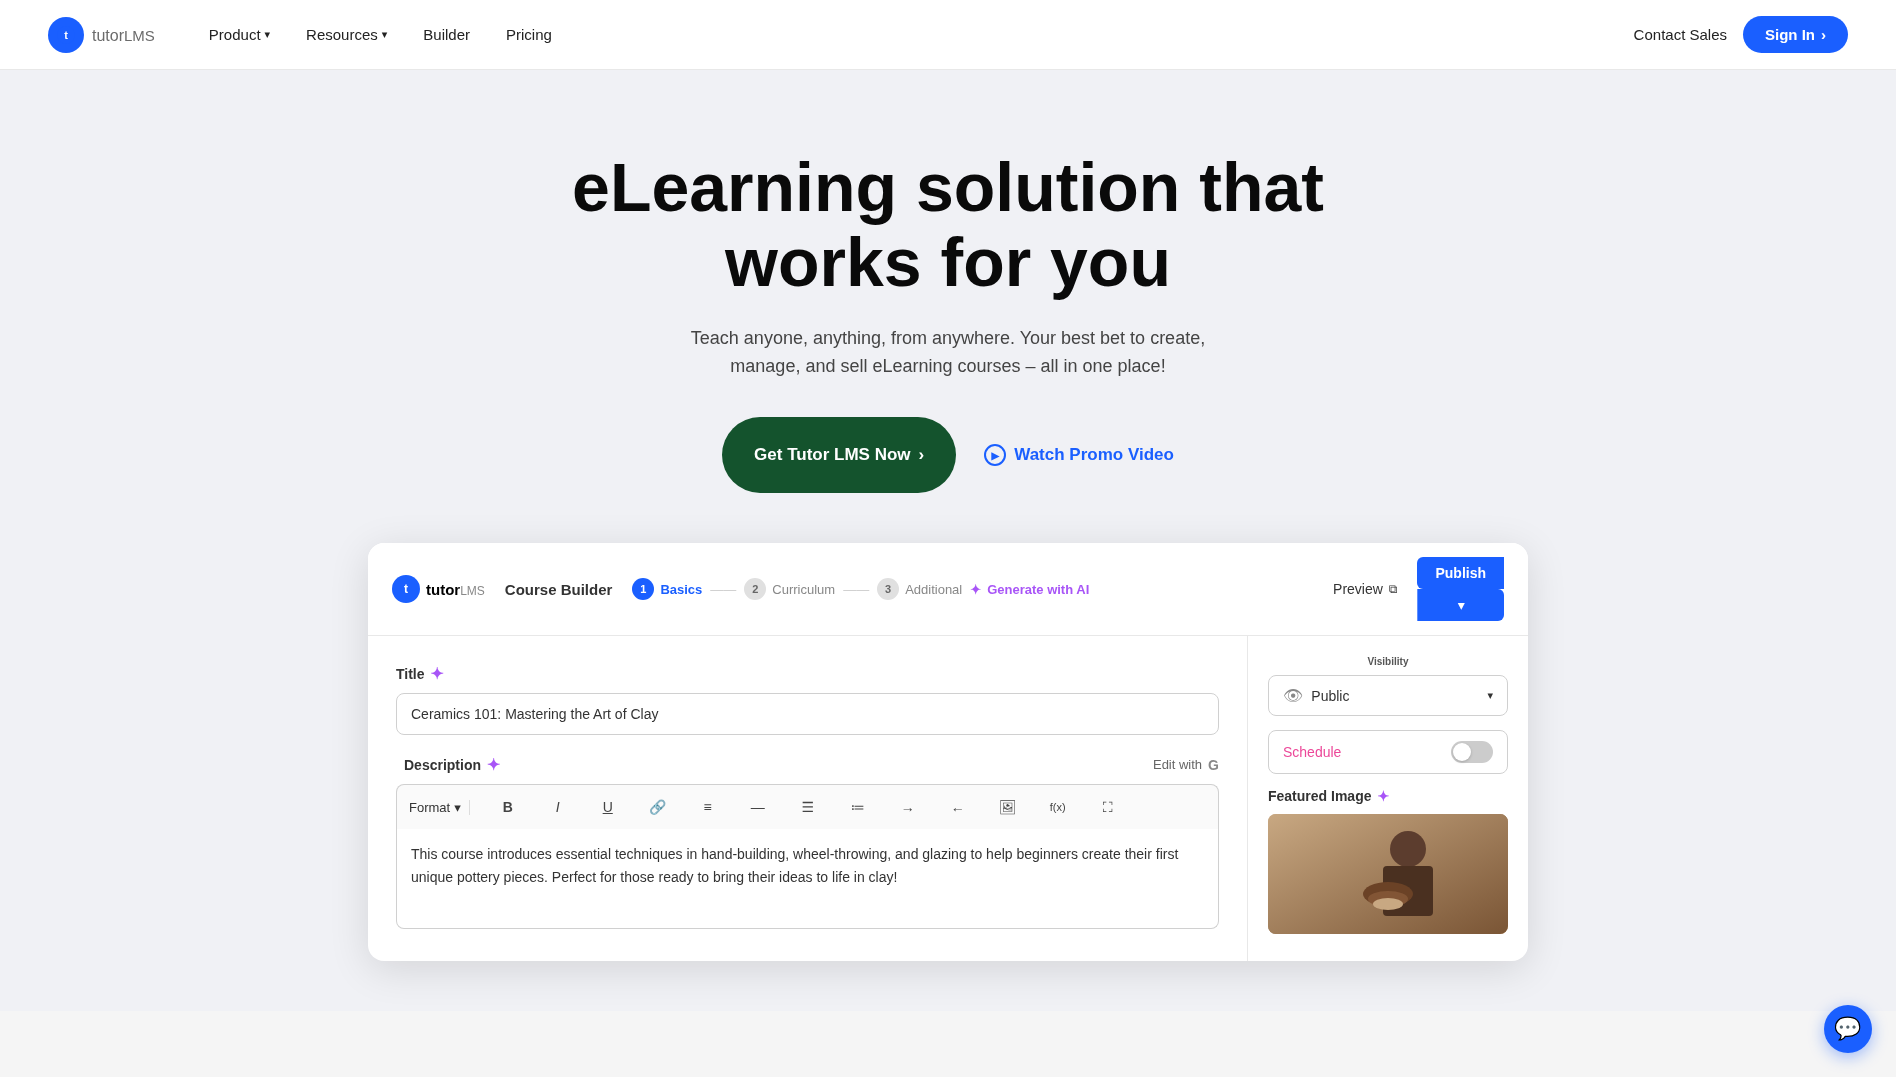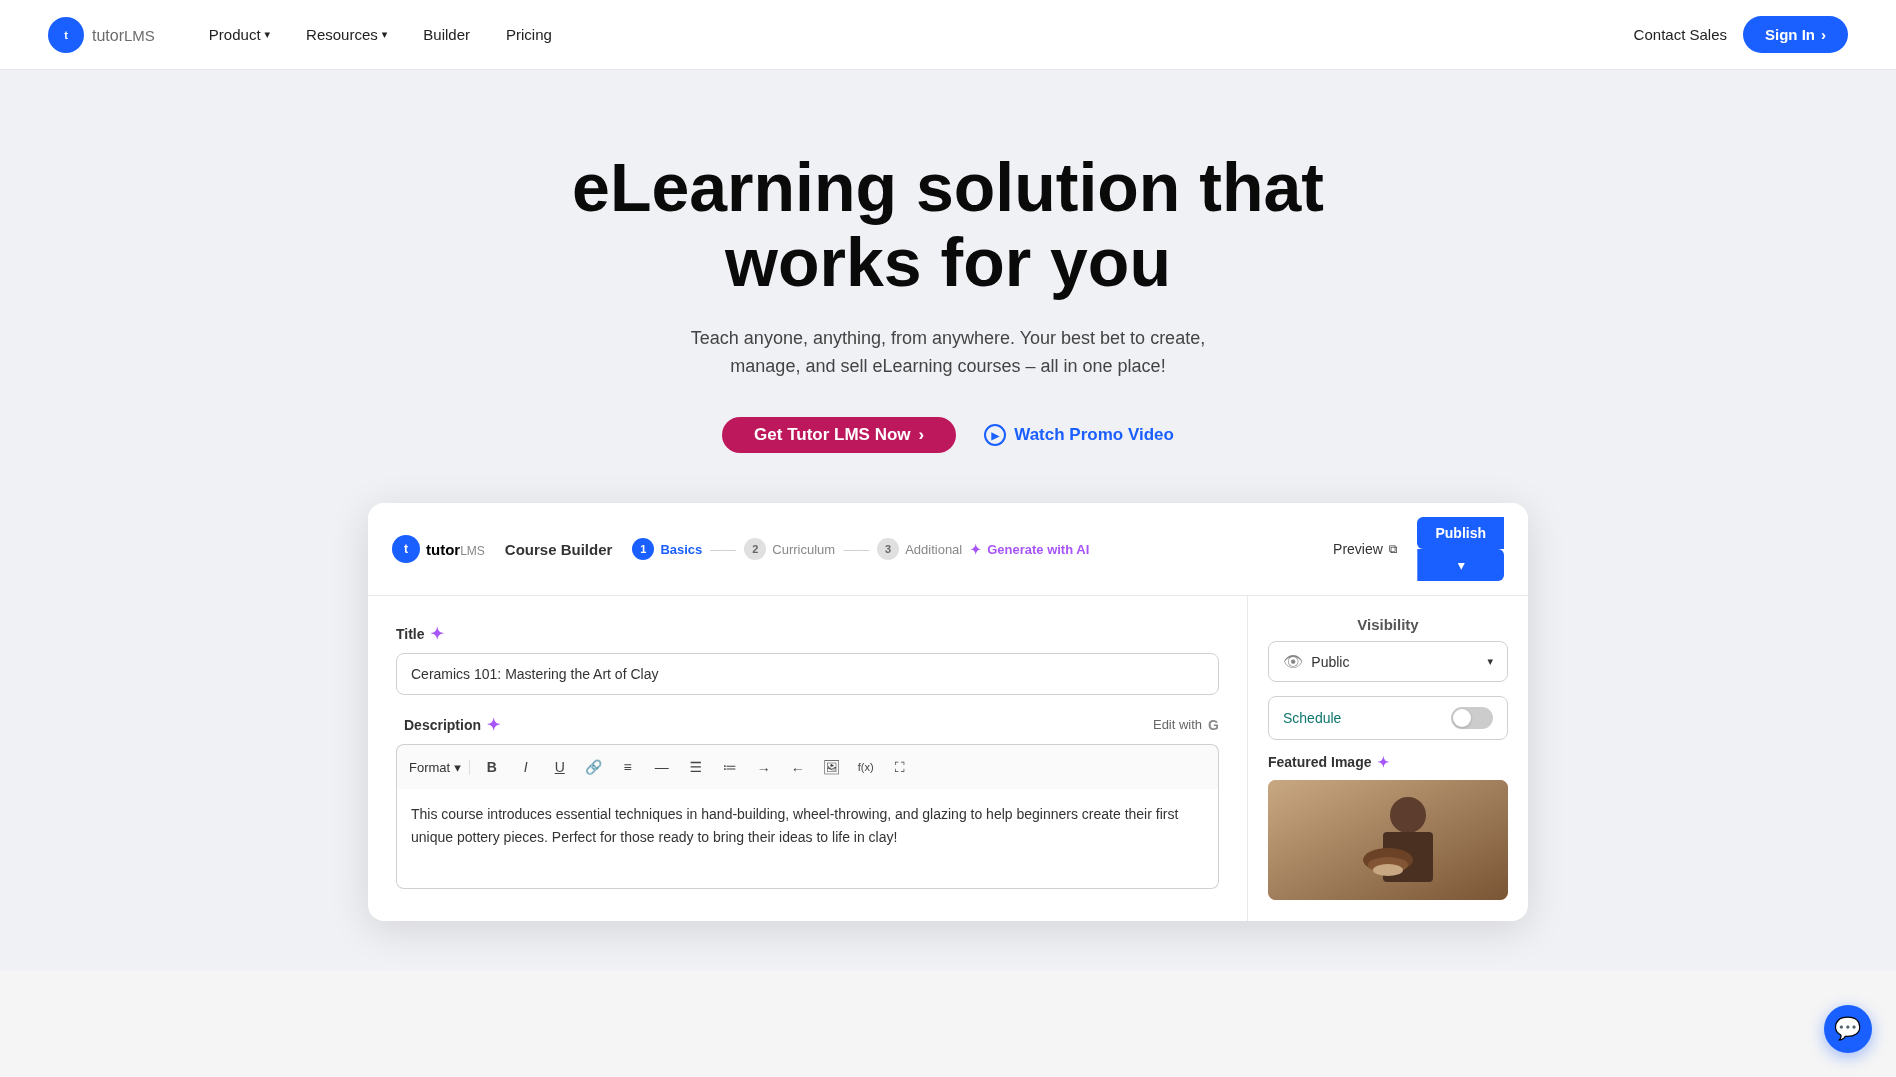--- a/index.html
+++ b/index.html
@@ -73,24 +73,24 @@
       max-width: 560px;
       margin: 0 auto 36px;
     }
     .hero-btns {
       display: flex;
       align-items: center;
       justify-content: center;
       gap: 28px;
     }
     .get-tutor-btn {
-      background: #be185d;
+      background: #14532d;
       color: #fff;
       border: none;
-      padding: 8px 32px;
+      padding: 28px 32px;
       border-radius: 40px;
       font-size: 17px;
       font-weight: 700;
       cursor: pointer;
       display: flex; align-items: center; gap: 8px;
     }
     .watch-promo-btn {
       background: transparent;
       color: #1a5fff;
       border: none;
@@ -216,21 +216,21 @@
     .description-header {
       display: flex; align-items: center; justify-content: space-between;
       margin-bottom: 10px;
     }
     .edit-with { display: flex; align-items: center; gap: 6px; font-size: 13px; color: #666; cursor: pointer; }
     .toolbar {
       border: 1px solid #d0d0d0;
       border-bottom: none;
       border-radius: 8px 8px 0 0;
       padding: 8px 12px;
-      display: flex; align-items: center; gap: 6px;
+      display: flex; align-items: center; gap: 22px;
       background: #fafafa;
     }
     .toolbar-format {
       display: flex; align-items: center; gap: 4px;
       font-size: 13px; color: #333;
       background: none; border: none; cursor: pointer;
       border-right: 1px solid #ddd; padding-right: 8px; margin-right: 2px;
     }
     .toolbar-btn {
       width: 28px; height: 28px;
@@ -248,41 +248,41 @@
       font-size: 14px;
       color: #333;
       line-height: 1.6;
       min-height: 100px;
       resize: none;
       outline: none;
       font-family: inherit;
     }
 
     
-    .sidebar-label { font-size: 15px; font-weight: 600; color: #555; margin-bottom: 8px; }
+    .sidebar-label { font-size: 10px; font-weight: 600; color: #555; margin-bottom: 8px; }
     .visibility-select {
       width: 100%;
       border: 1px solid #d0d0d0;
       border-radius: 8px;
       padding: 10px 14px;
       font-size: 14px;
       color: #333;
       background: #fff;
       display: flex; align-items: center; justify-content: space-between;
       cursor: pointer; margin-bottom: 14px;
     }
     .vis-left { display: flex; align-items: center; gap: 8px; }
     .vis-eye { font-size: 16px; color: #888; }
     .schedule-row {
       width: 100%;
       border: 1px solid #d0d0d0;
       border-radius: 8px;
       padding: 10px 14px;
       font-size: 14px;
-      color: #0f766e;
+      color: #ec4899;
       background: #fff;
       display: flex; align-items: center; justify-content: space-between;
       margin-bottom: 14px;
     }
     .toggle {
       width: 42px; height: 22px;
       background: #ccc;
       border-radius: 11px;
       position: relative;
     }

